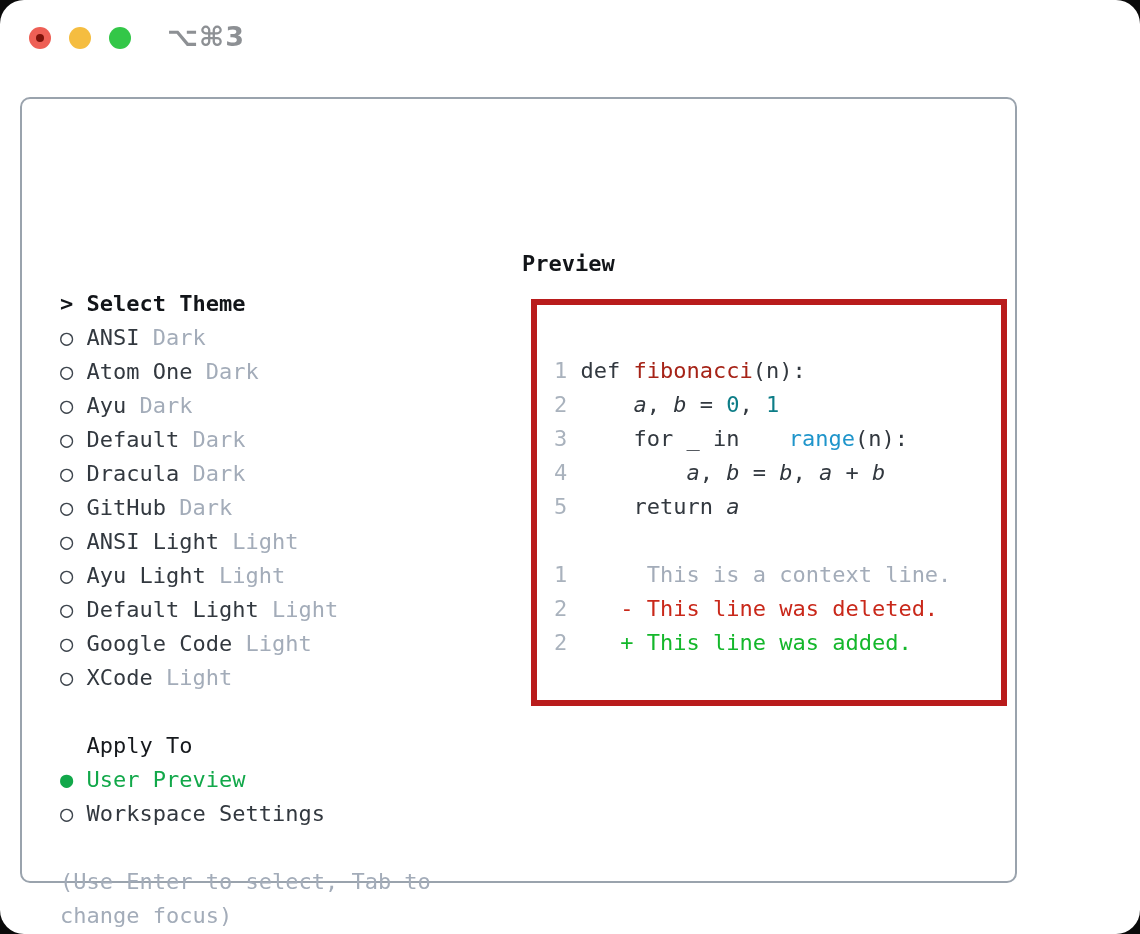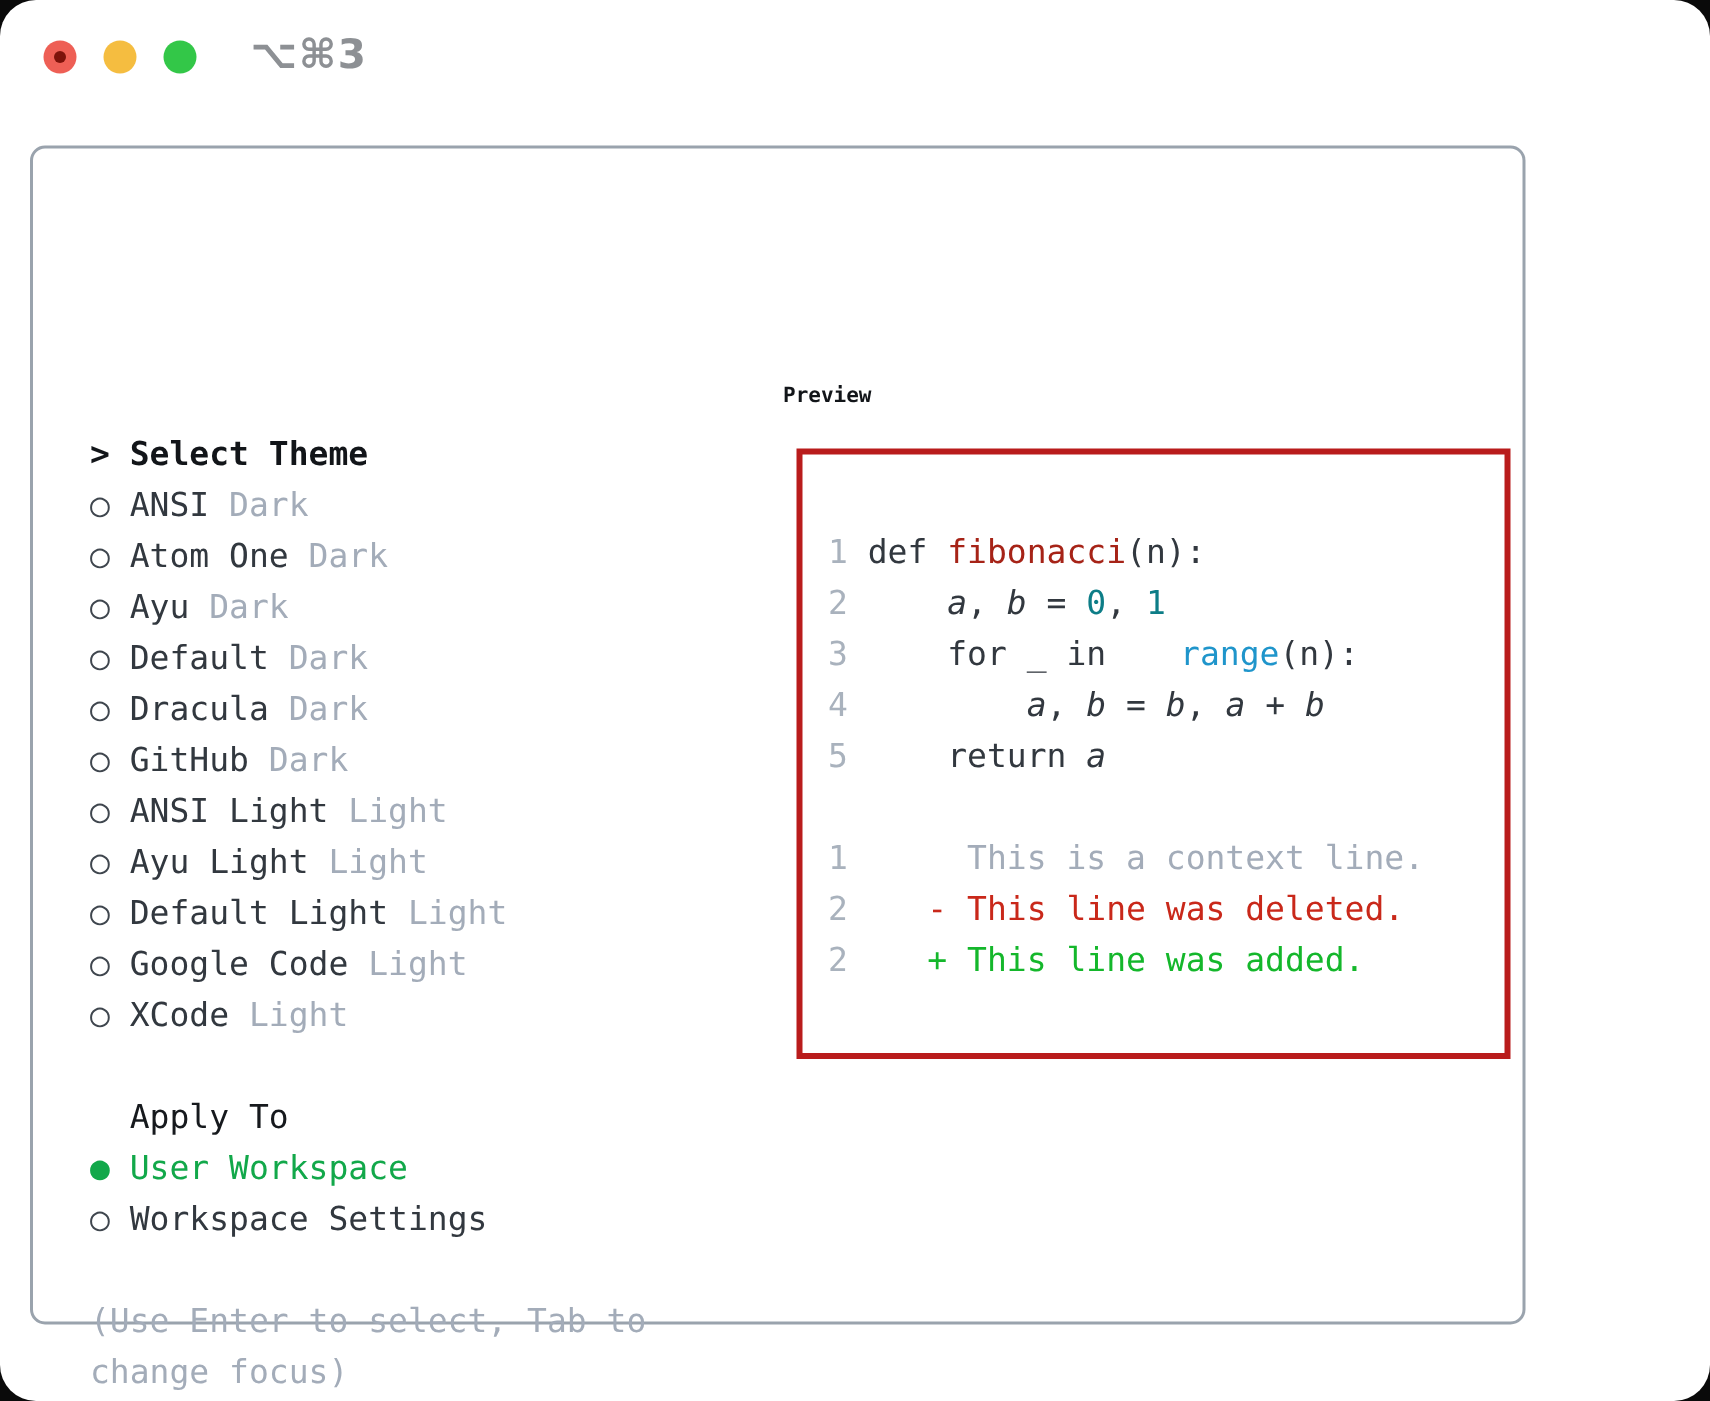--- a/index.html
+++ b/index.html
@@ -23,24 +23,24 @@
   .row .marker{color:#3f464e;}
   .row.selected .marker{color:#12a84a;}
   .row.selected .name{color:#12a84a;}
   .row .suffix{color:#a3acb9;}
   .hdr{font-weight:bold;color:#121519;white-space:pre;margin-top:40px;}
   .cursor{font-weight:bold;color:#121519;}
   .section-label{color:#16191d;white-space:pre;padding-left:2ch;}
   .spacer{height:34px;}
   .hint{color:#a3acb9;white-space:pre;}
   
-  .preview-title{position:absolute;left:500px;top:148px;font-size:14px;line-height:34px;
+  .preview-title{position:absolute;left:500px;top:148px;font-size:22px;line-height:34px;
                  font-weight:bold;color:#121519;}
   .preview-box{position:absolute;left:509px;top:200px;width:476px;height:407px;
-               border:4px solid #b91c1c;background:#fff;box-sizing:border-box;
+               border:6px solid #b91c1c;background:#fff;box-sizing:border-box;
                padding:49px 0 0 17px;overflow:hidden;}
   .code-line{white-space:pre;font-size:22px;line-height:34px;min-height:34px;color:#32383f;}
   .ln{color:#a9b2bd;}
   .code{color:#32383f;}
   .fn{color:#a62317;}
   .var{color:#32383f;font-style:italic;}
   .numlit{color:#0d7d87;}
   .builtin{color:#1f95cb;margin-left:36px;}
   .context{color:#a3acb9;}
   .deleted{color:#c9281a;margin-top:24px;}
@@ -73,21 +73,21 @@
           <div class="row"><span class="marker">○</span><span> </span><span class="name">GitHub</span><span> </span><span class="suffix">Dark</span></div>
           <div class="row"><span class="marker">○</span><span> </span><span class="name">ANSI Light</span><span> </span><span class="suffix">Light</span></div>
           <div class="row"><span class="marker">○</span><span> </span><span class="name">Ayu Light</span><span> </span><span class="suffix">Light</span></div>
           <div class="row"><span class="marker">○</span><span> </span><span class="name">Default Light</span><span> </span><span class="suffix">Light</span></div>
           <div class="row"><span class="marker">○</span><span> </span><span class="name">Google Code</span><span> </span><span class="suffix">Light</span></div>
           <div class="row"><span class="marker">○</span><span> </span><span class="name">XCode</span><span> </span><span class="suffix">Light</span></div>
         </div>
       <div class="spacer"></div>
       <div class="section-label">Apply To</div>
       <div>
-          <div class="row selected"><span class="marker">●</span><span> </span><span class="name">User Workspace</span></div>
+          <div class="row selected"><span class="marker">●</span><span> </span><span class="name">User Preview</span></div>
           <div class="row"><span class="marker">○</span><span> </span><span class="name">Workspace Settings</span></div>
         </div>
       <div class="spacer"></div>
       <div>
           <div class="hint">(Use Enter to select, Tab to</div>
           <div class="hint">change focus)</div>
         </div>
     </div>
 
     <div class="preview-title">Preview</div>

